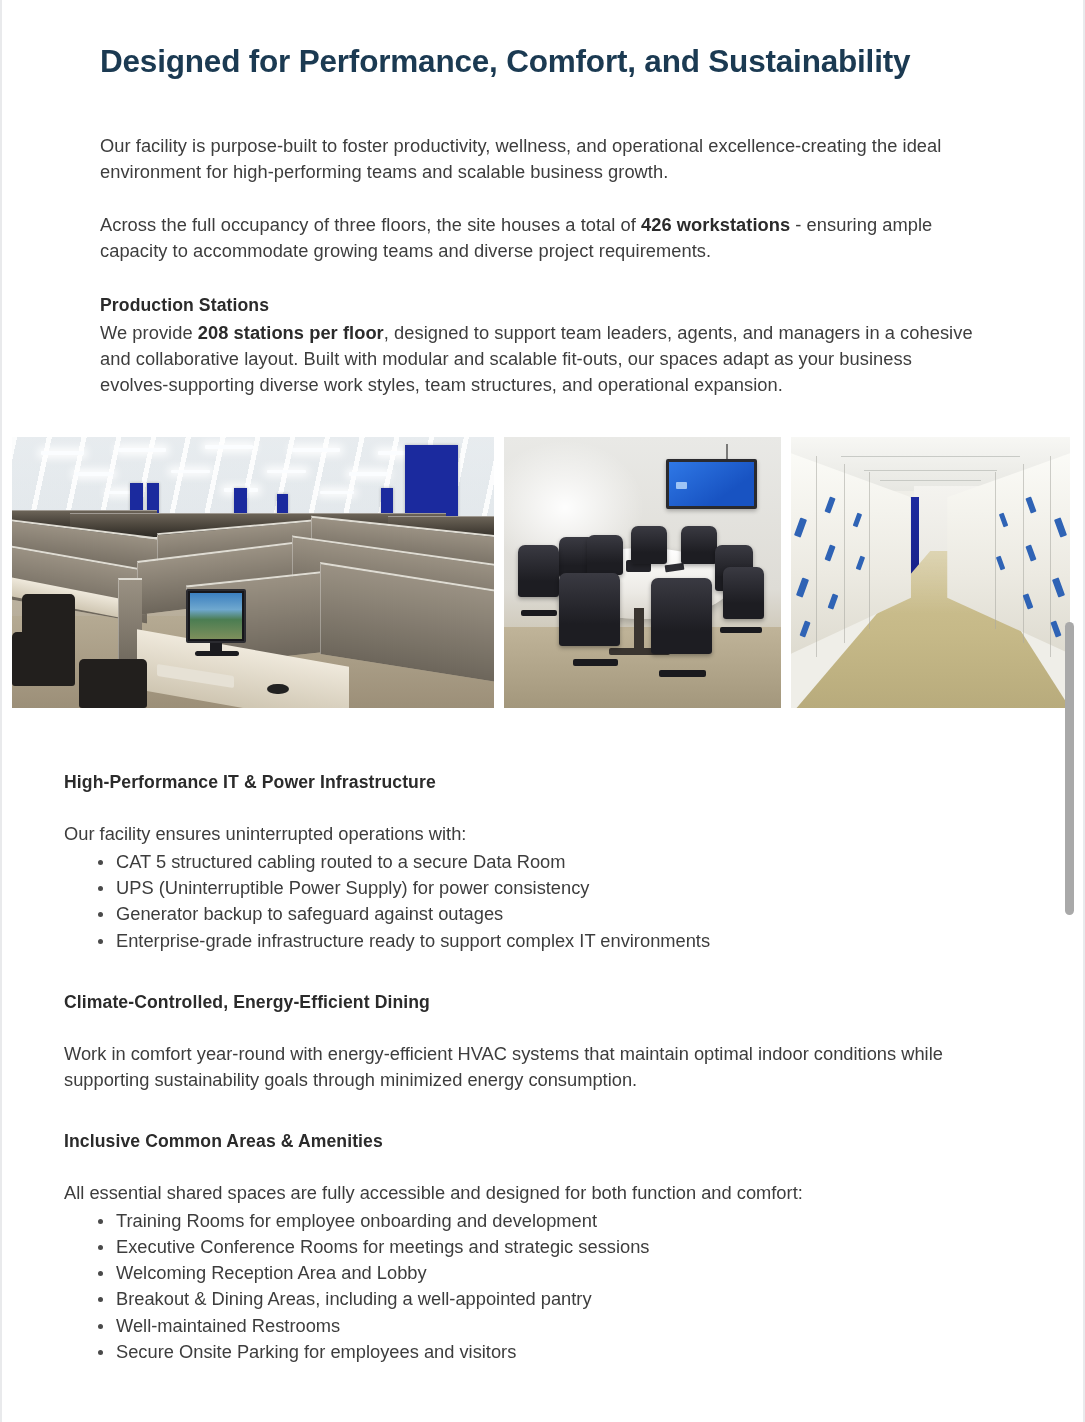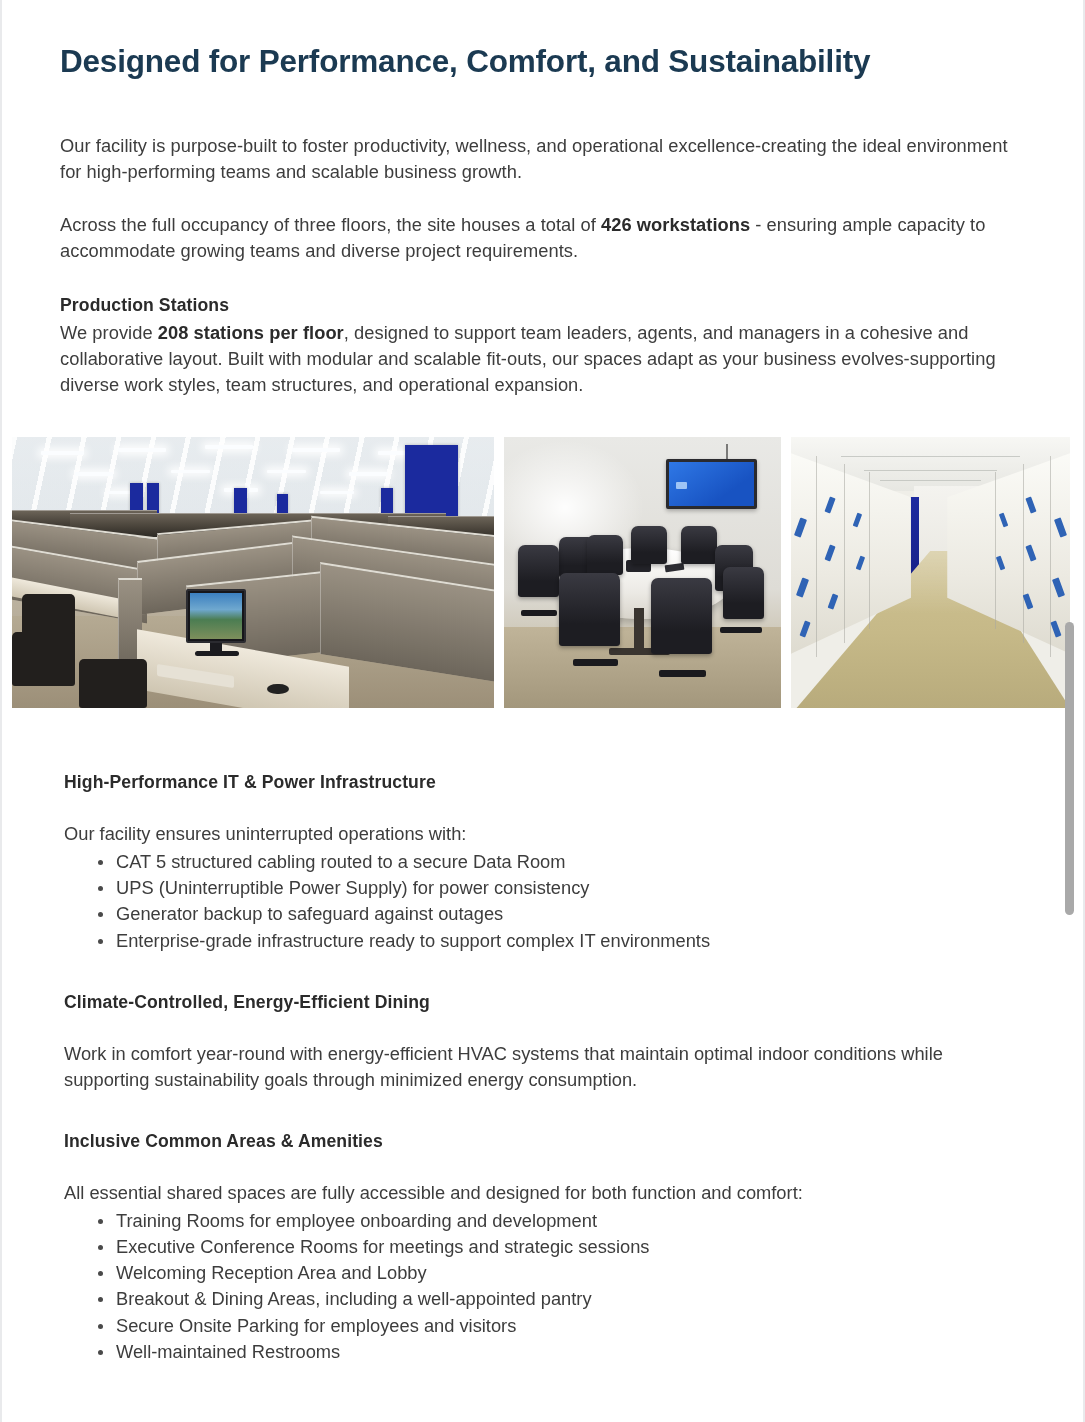--- a/index.html
+++ b/index.html
@@ -20,21 +20,21 @@
     position: absolute;
     inset: 0;
     background: #ffffff;
     border-left: 2px solid #e9eaec;
     border-right: 2px solid #e9eaec;
     overflow: hidden;
   }
 
   
   .text-col {
-    padding: 0 58px;
+    padding: 0 98px;
   }
 
   h1.doc-title {
     margin: 0;
     padding-top: 42px;
     font-size: 31.5px;
     line-height: 1.25;
     font-weight: 700;
     letter-spacing: -0.2px;
     color: #1b3a52;
@@ -462,22 +462,22 @@
 
     <h3 class="sub-head">Inclusive Common Areas &amp; Amenities</h3>
 
     <p class="lead">All essential shared spaces are fully accessible and designed for both function and comfort:</p>
 
     <ul class="bullets">
       <li>Training Rooms for employee onboarding and development</li>
       <li>Executive Conference Rooms for meetings and strategic sessions</li>
       <li>Welcoming Reception Area and Lobby</li>
       <li>Breakout &amp; Dining Areas, including a well-appointed pantry</li>
+      <li>Well-maintained Restrooms</li>
       <li>Secure Onsite Parking for employees and visitors</li>
-      <li>Well-maintained Restrooms</li>
     </ul>
 
   </div>
 
   <div class="scroll-track">
     <div class="scroll-thumb"></div>
   </div>
 
 </div>
 

